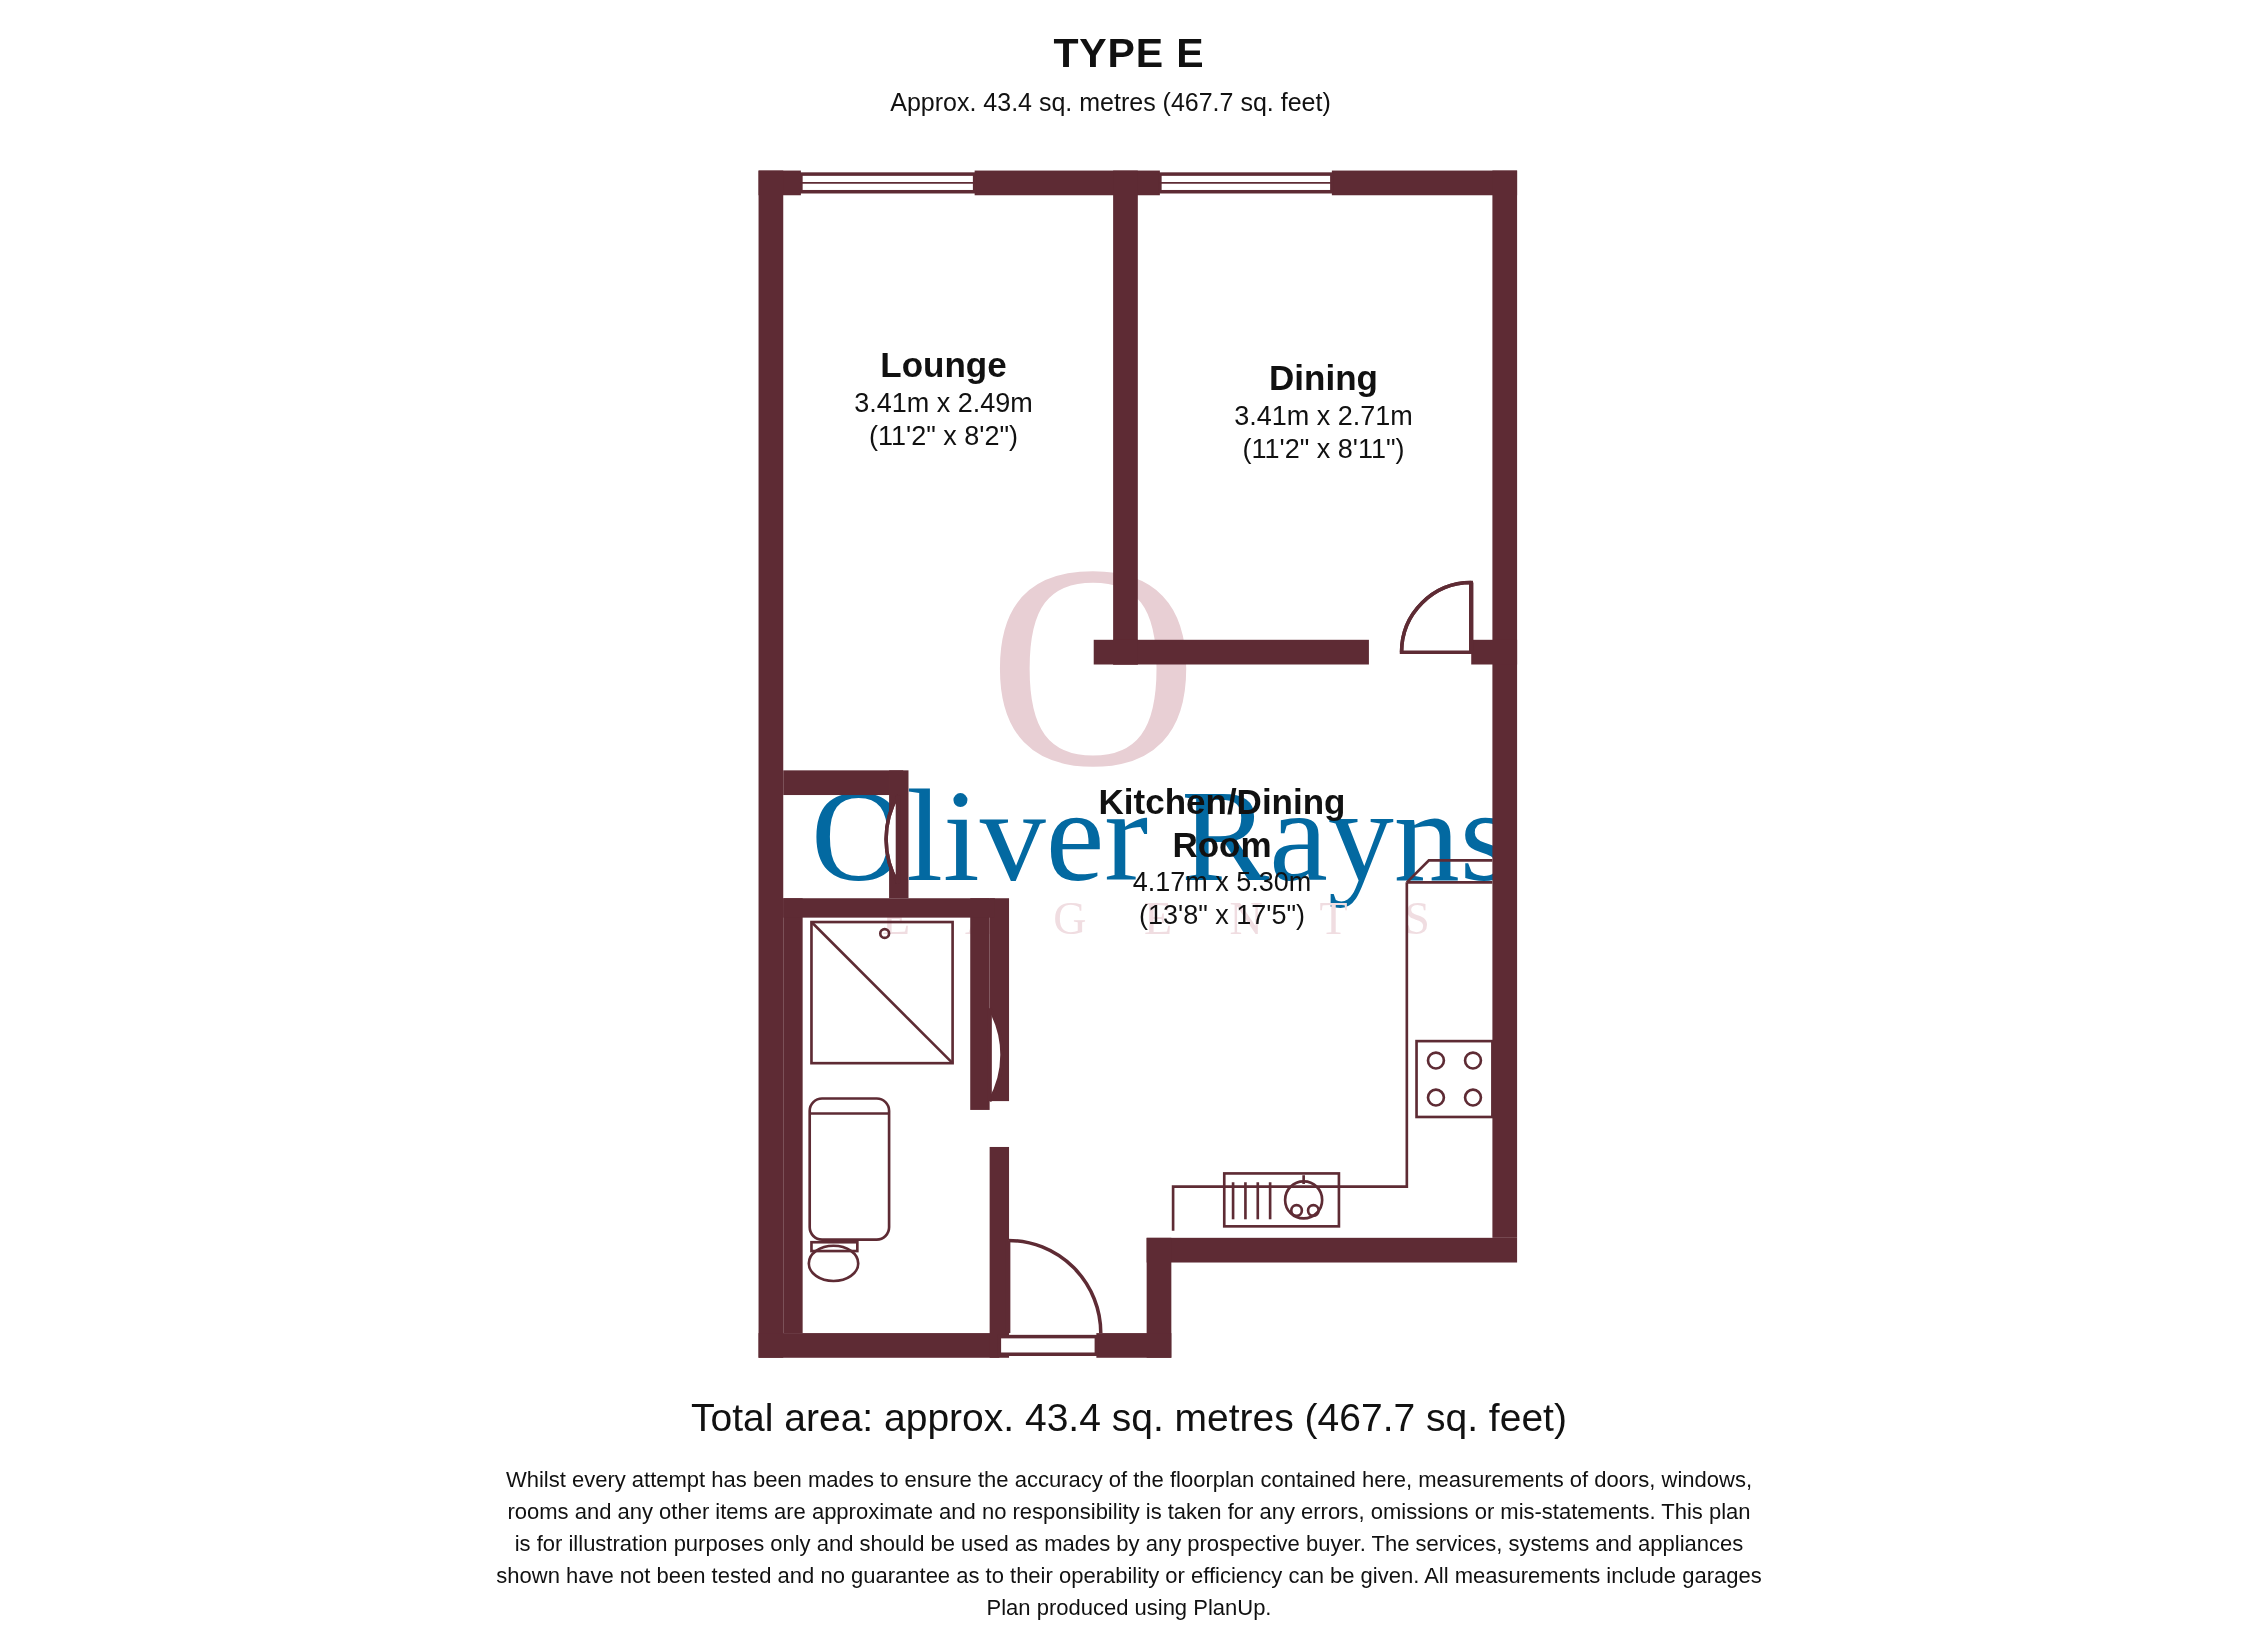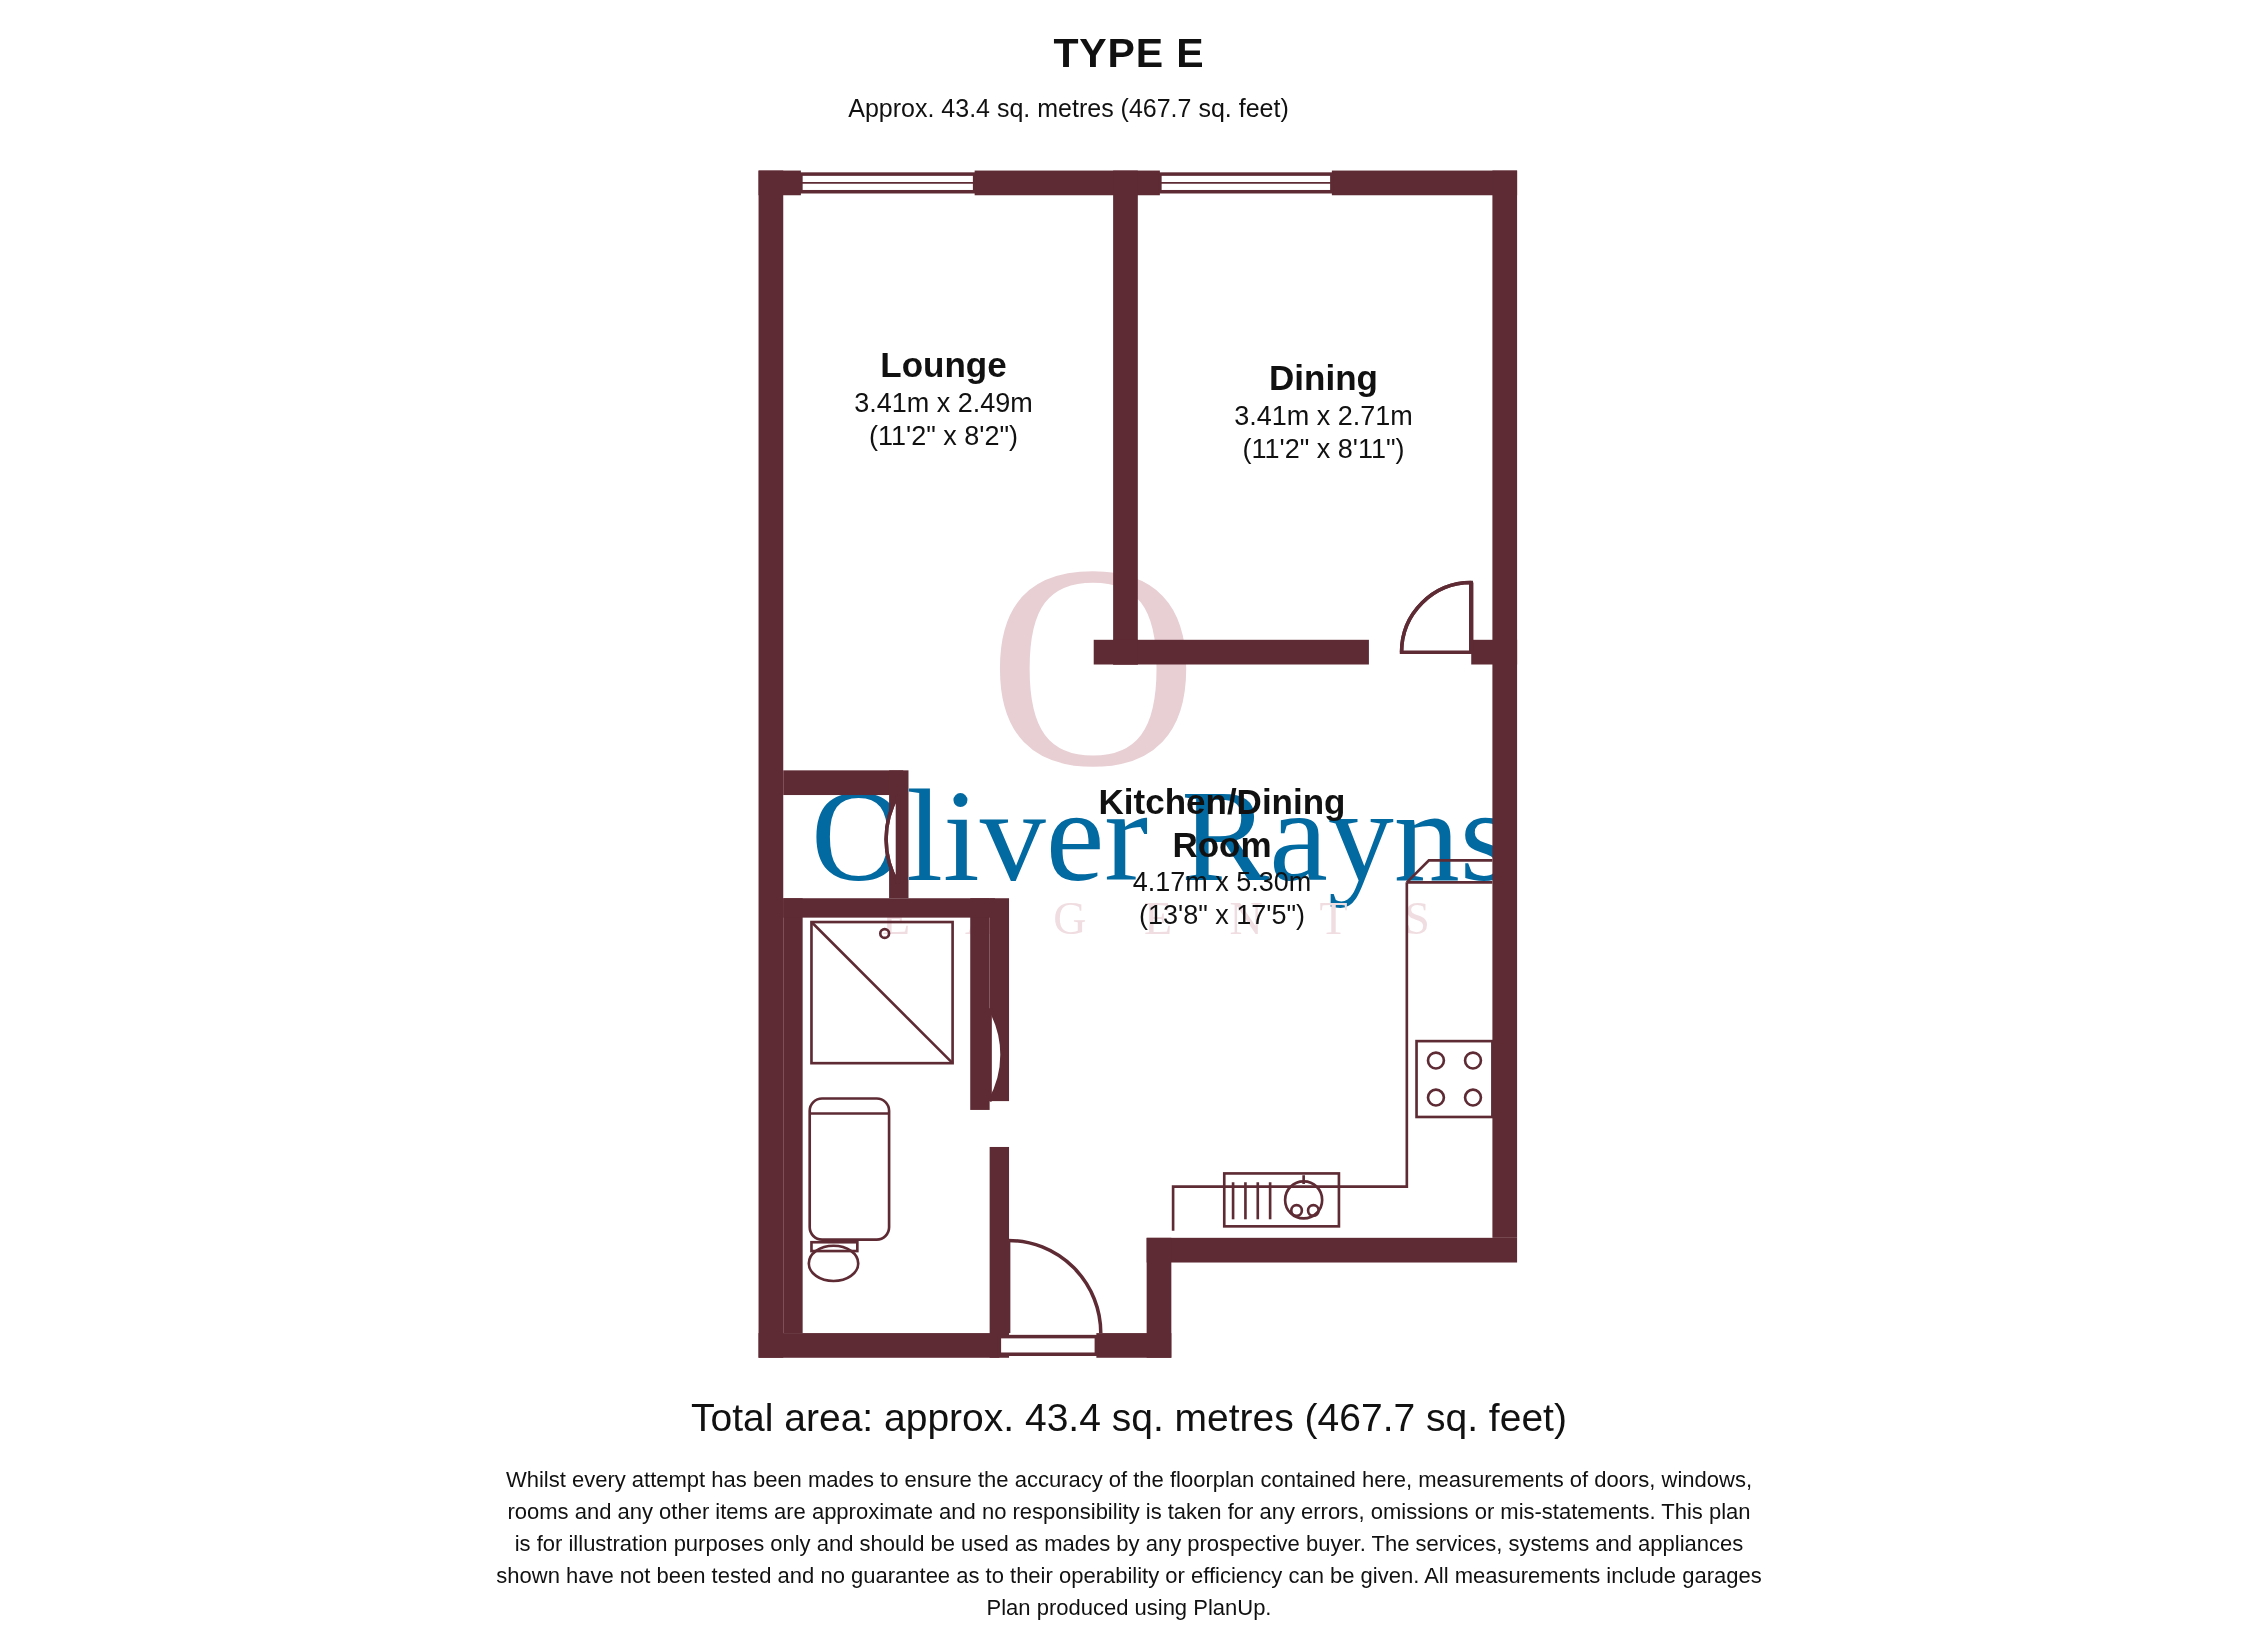--- a/index.html
+++ b/index.html
@@ -27,26 +27,27 @@
     top: 30px;
     left: 0;
     width: 2258px;
     text-align: center;
     font-size: 41px;
     font-weight: bold;
     letter-spacing: 0.9px;
   }
   .subtitle {
     position: absolute;
-    top: 94px;
+    top: 88px;
     left: 0;
     width: 2137px;
     text-align: center;
     font-size: 25px;
     font-weight: normal;
+    padding-left: 42px;
   }
 
   
   .watermark {
     position: absolute;
     left: 776px;
     top: 521px;
     width: 723px;
     height: 582px;
     pointer-events: none;

